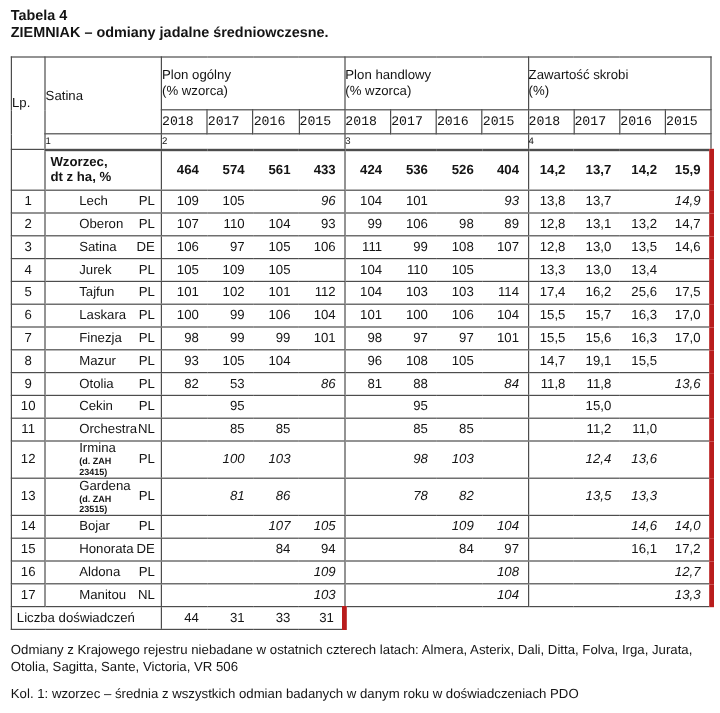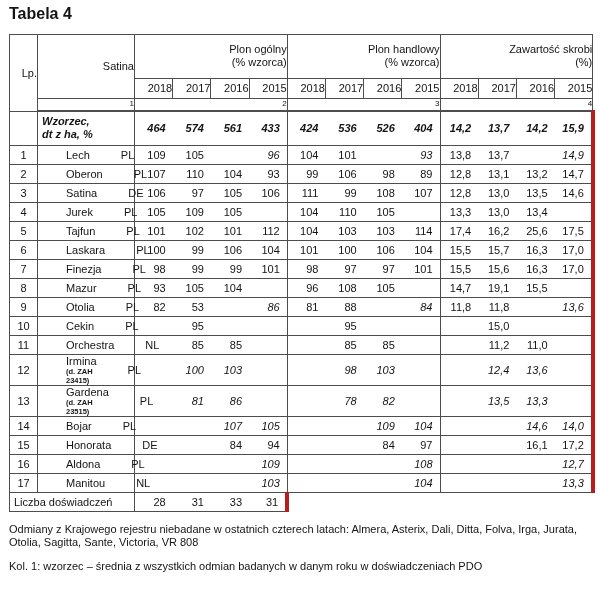--- a/index.html
+++ b/index.html
@@ -4,70 +4,71 @@
 <style>
   * { box-sizing: border-box; }
   html, body { margin: 0; padding: 0; }
   body {
     width: 600px; height: 594px; overflow: hidden;
     background: #ffffff; color: #111;
     font-family: "Liberation Sans", sans-serif;
   }
   .page { padding: 7px 8px 0 9px; }
 
-  .title-block p { margin: 0; font-weight: bold; font-size: 16px; line-height: 13.5px; color: #141414; }
+  .title-block p { margin: 0; font-weight: bold; font-size: 12px; line-height: 13.5px; color: #141414; }
 
   table.main {
     border-collapse: collapse; table-layout: fixed;
     width: 583px; margin-top: 13px;
   }
   col.c-lp { width: 28px; }
   col.c-name { width: 97px; }
   col.c-y { width: 38.2px; }
 
   th, td { padding: 0; font-size: 11px; font-weight: normal; color: #141414; }
 
-  thead th { border: 1px solid #4d4d4d; text-align: right; vertical-align: middle; }
+  thead th { border: 1px solid #4d4d4d; text-align: left; vertical-align: middle; }
   tr.rowA { height: 44px; }
-  tr.rowB { height: 20px; }
+  tr.rowB { height: 20px; font-family: Liberation Mono, monospace; }
   tr.rowC { height: 13px; }
   tr.rowC th { border-bottom-width: 2px; font-size: 8px; line-height: 8px; }
   .ghead div { line-height: 13px; }
 
   tbody td { border-bottom: 1px solid #4d4d4d; vertical-align: middle; }
   .gl { border-left: 1px solid #4d4d4d; }
   .gr { border-right: 4px solid #b91c1c; }
 
   tbody tr { height: 19px; }
   tr.tall { height: 30px; }
-  tr.wz { height: 34px; font-style: italic; }
+  tr.wz { height: 34px; }
   tr.wz td { font-weight: bold; }
   tr.wz .wzname div { line-height: 13px; }
 
   .num { text-align: right; padding-right: 7px; white-space: nowrap; }
   .lp { text-align: center; }
   .name { padding-left: 4px; }
   .name-line { display: flex; justify-content: space-between; align-items: center; padding-left: 24px; }
-  .ccode { padding-right: 5px; margin-left: 31px; }
+  .ccode { padding-right: 5px; }
   .vname { line-height: 12px; }
   .sub { font-size: 7.5px; line-height: 9px; font-weight: bold; }
   .it { font-style: italic; }
   .fl { padding-left: 4px; }
   td.tail { border: none; }
 
   .notes { margin-top: 11px; width: 583px; }
   .note { margin: 0 0 10px 0; font-size: 11px; line-height: 13.5px; color: #141414; }
 </style>
 </head>
 <body>
 
 <div class="page">
 
   <div class="title-block">
     <p>Tabela 4</p>
+    <p>ZIEMNIAK – odmiany jadalne średniowczesne.</p>
   </div>
 
   <table class="main">
     <colgroup>
       <col class="c-lp">
         <col class="c-name">
       <col class="c-y">
         <col class="c-y">
         <col class="c-y">
         <col class="c-y">
@@ -494,27 +495,27 @@
           <td class="num it">104</td>
           <td class="num gl"></td>
           <td class="num"></td>
           <td class="num"></td>
           <td class="num gr it">13,3</td>
         </tr>
       </tbody>
     <tbody>
       <tr>
         <td colspan="2" class="fl gl">Liczba doświadczeń</td>
-        <td class="num gl">28</td>
+        <td class="num gl">44</td>
         <td class="num">31</td>
         <td class="num">33</td>
         <td class="num gr">31</td>
         <td colspan="8" class="tail"></td>
       </tr>
     </tbody>
   </table>
 
   <div class="notes">
-    <p class="note">Odmiany z Krajowego rejestru niebadane w ostatnich czterech latach: Almera, Asterix, Dali, Ditta, Folva, Irga, Jurata, Otolia, Sagitta, Sante, Victoria, VR 808</p>
+    <p class="note">Odmiany z Krajowego rejestru niebadane w ostatnich czterech latach: Almera, Asterix, Dali, Ditta, Folva, Irga, Jurata, Otolia, Sagitta, Sante, Victoria, VR 506</p>
     <p class="note">Kol. 1: wzorzec – średnia z wszystkich odmian badanych w danym roku w doświadczeniach PDO</p>
   </div>
 
 </div>
 
 </body></html>

